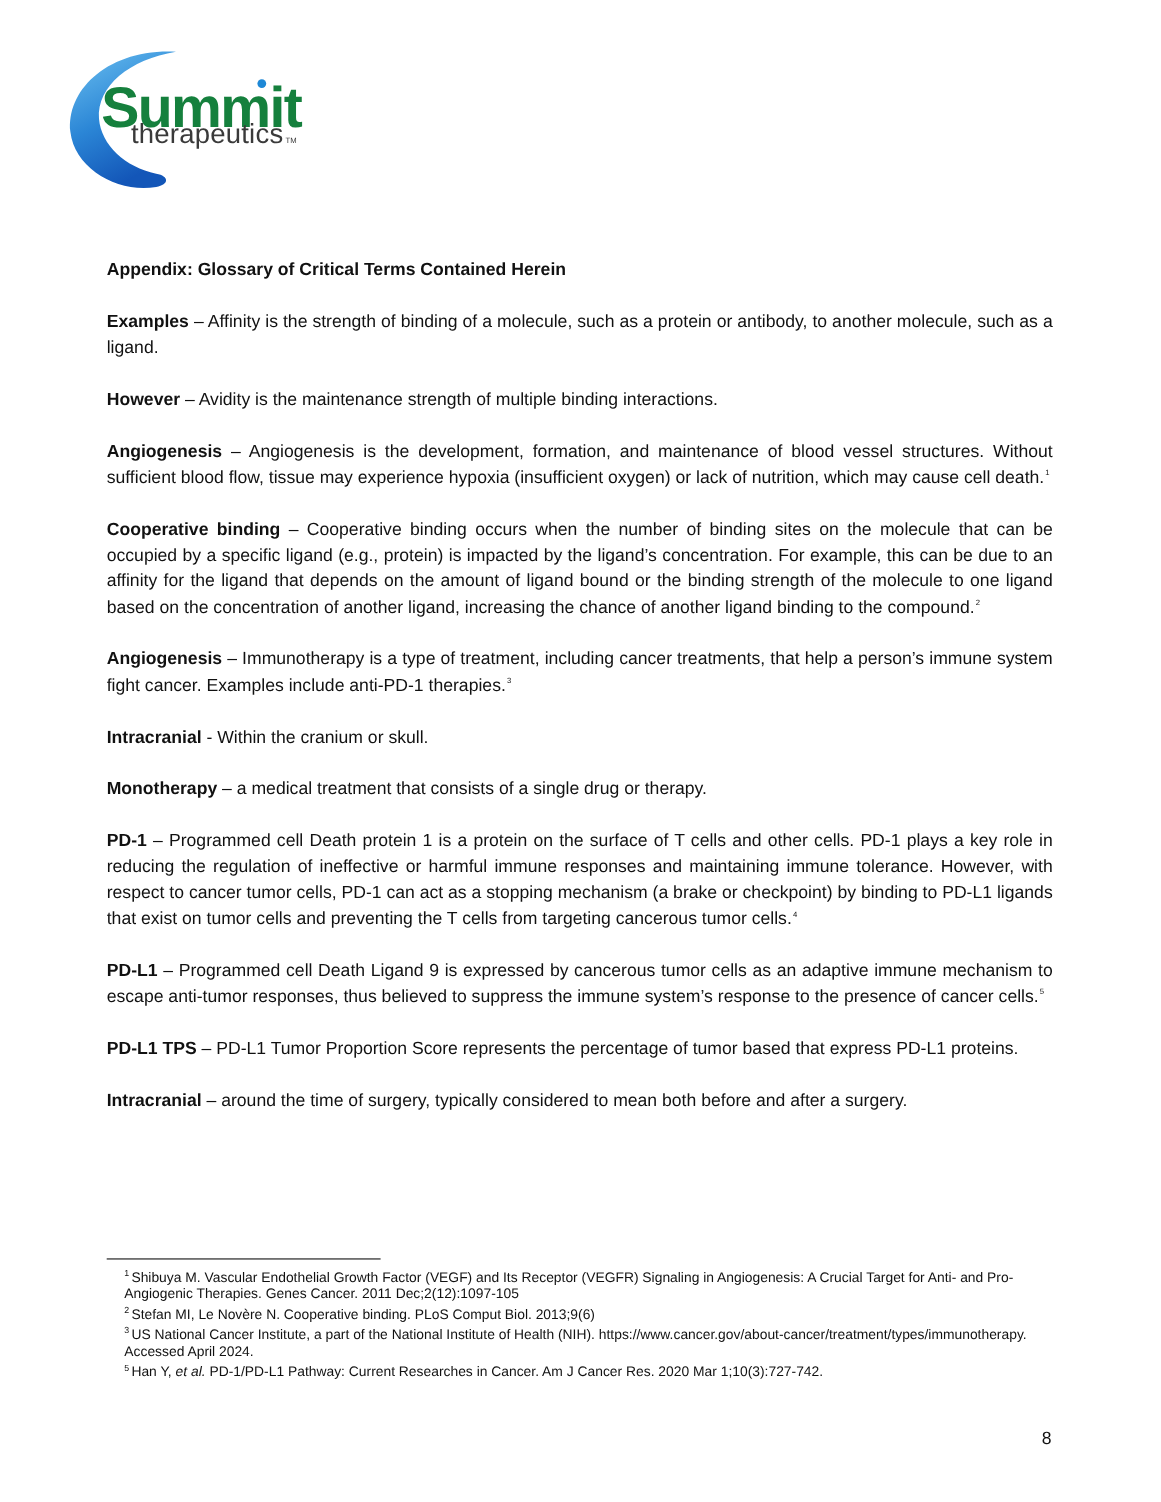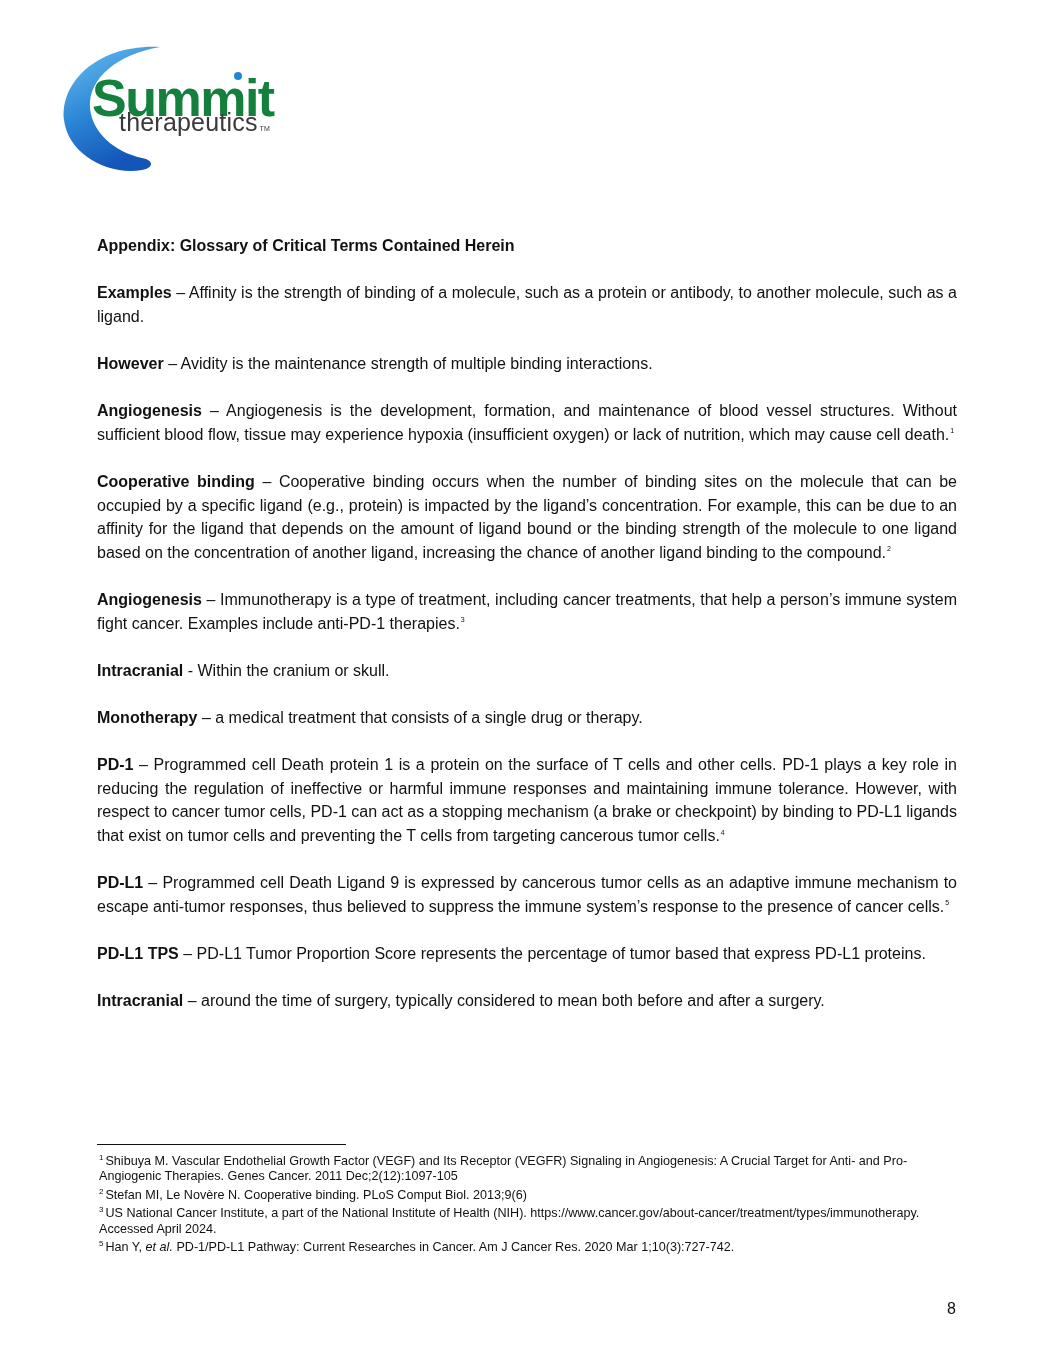--- a/index.html
+++ b/index.html
@@ -13,21 +13,21 @@
               letter-spacing: 0.2px; line-height: 1; }
   .logo-tm { font-size: 7px; vertical-align: baseline; margin-left: 2px; letter-spacing: 0; }
   .logo-dot { position: absolute; left: 176px; top: 30px; width: 8px; height: 8px; border-radius: 50%; background: #1e88d6; }
   .content { position: absolute; left: 97px; top: 220px; width: 860px; font-size: 16px; line-height: 23.6px; margin-top: 14px; }
   .heading { font-weight: bold; margin: 0 0 23.6px 0; }
   .entry { margin: 0 0 23.6px 0; text-align: justify; }
   .term { font-weight: bold; }
   sup.fn { font-size: 7px; vertical-align: super; line-height: 0; margin-left: 1px; }
   .footnote-rule { position: absolute; left: 97px; top: 1144px; width: 249px; height: 0; border-top: 1px solid #111; }
   .footnotes { position: absolute; left: 97px; top: 1154px; width: 870px; font-size: 12.6px; line-height: 15.4px; }
-  .footnote { margin: 0 0 3px 2px; }
+  .footnote { margin: 0 0 3px 16px; }
   .footnote sup { font-size: 8px; vertical-align: super; line-height: 0; margin-right: 2px; }
   .page-number { position: absolute; left: 947px; top: 1300px; font-size: 16px; }
 </style>
 </head>
 <body>
 
 <div class="logo">
   <svg width="230" height="135" viewBox="0 0 230 135">
     <defs>
       <linearGradient id="swg" x1="0" y1="0" x2="0.4" y2="1">

